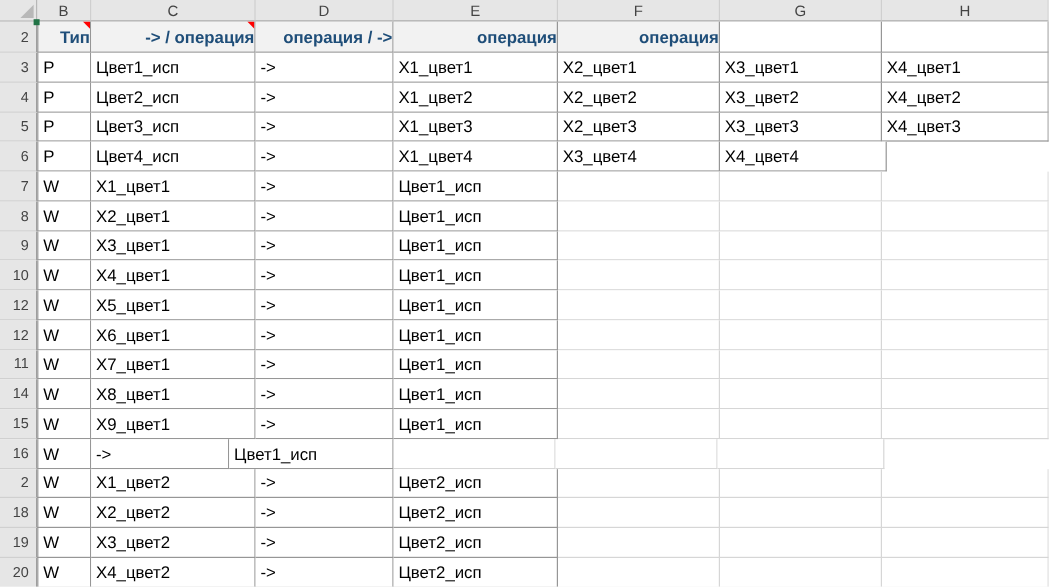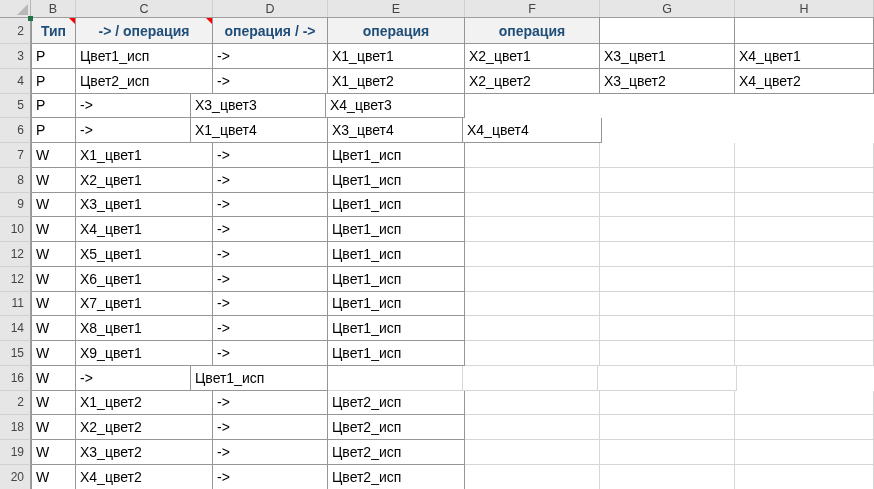--- a/index.html
+++ b/index.html
@@ -45,21 +45,21 @@
     position:relative;display:flex;align-items:center;
     font-size:14px;color:#000;background:#fff;
     padding-left:4px;white-space:nowrap;overflow:hidden;
   }
   .gl{border-right:1px solid #D6D6D6;border-bottom:1px solid #D6D6D6;}   
   .bd{border-right:1px solid #969696;border-bottom:1px solid #969696;}   
   .bl{border-left:1px solid #969696;}                                     
 
   
   .r2{height:26px;}
-  .r2 .cell{justify-content:center;font-weight:bold;color:#1F4E79;padding-left:0;}
+  .r2 .cell{justify-content:flex-end;font-weight:bold;color:#1F4E79;padding-left:0;}
   .r2 .fillgray{background:#F2F2F2;}
   .r2 .cell, .hbd{border-top:none;}
 
   
   .dr{height:24.75px;}
 
   
   .cm{
     position:absolute;top:0;right:0;width:0;height:0;
     border-top:6px solid #FF0000;border-left:6px solid transparent;
@@ -137,28 +137,32 @@
         <div class="cell w-D bd">-&gt;</div>
         <div class="cell w-E bd">X1_цвет2</div>
         <div class="cell w-F bd">X2_цвет2</div>
         <div class="cell w-G bd">X3_цвет2</div>
         <div class="cell w-H bd">X4_цвет2</div>
       </div>
 
     <div class="r dr">
       <div class="rh w-rh">5</div>
     <div class="cell w-B bd bl">P</div>
-        <div class="cell w-D bd">-&gt;</div>
+        <div class="cell w-C bd">Цвет3_исп</div>
+        <div class="cell w-D bd">-&gt;</div>
+        <div class="cell w-E bd">X1_цвет3</div>
+        <div class="cell w-F bd">X2_цвет3</div>
         <div class="cell w-G bd">X3_цвет3</div>
         <div class="cell w-H bd">X4_цвет3</div>
       </div>
 
     <div class="r dr">
       <div class="rh w-rh">6</div>
     <div class="cell w-B bd bl">P</div>
+        <div class="cell w-C bd">Цвет4_исп</div>
         <div class="cell w-D bd">-&gt;</div>
         <div class="cell w-E bd">X1_цвет4</div>
         <div class="cell w-G bd">X3_цвет4</div>
         <div class="cell w-H bd">X4_цвет4</div>
       </div>
 
     <div class="r dr">
       <div class="rh w-rh">7</div>
     <div class="cell w-B bd bl">W</div>
         <div class="cell w-C bd">X1_цвет1</div>

